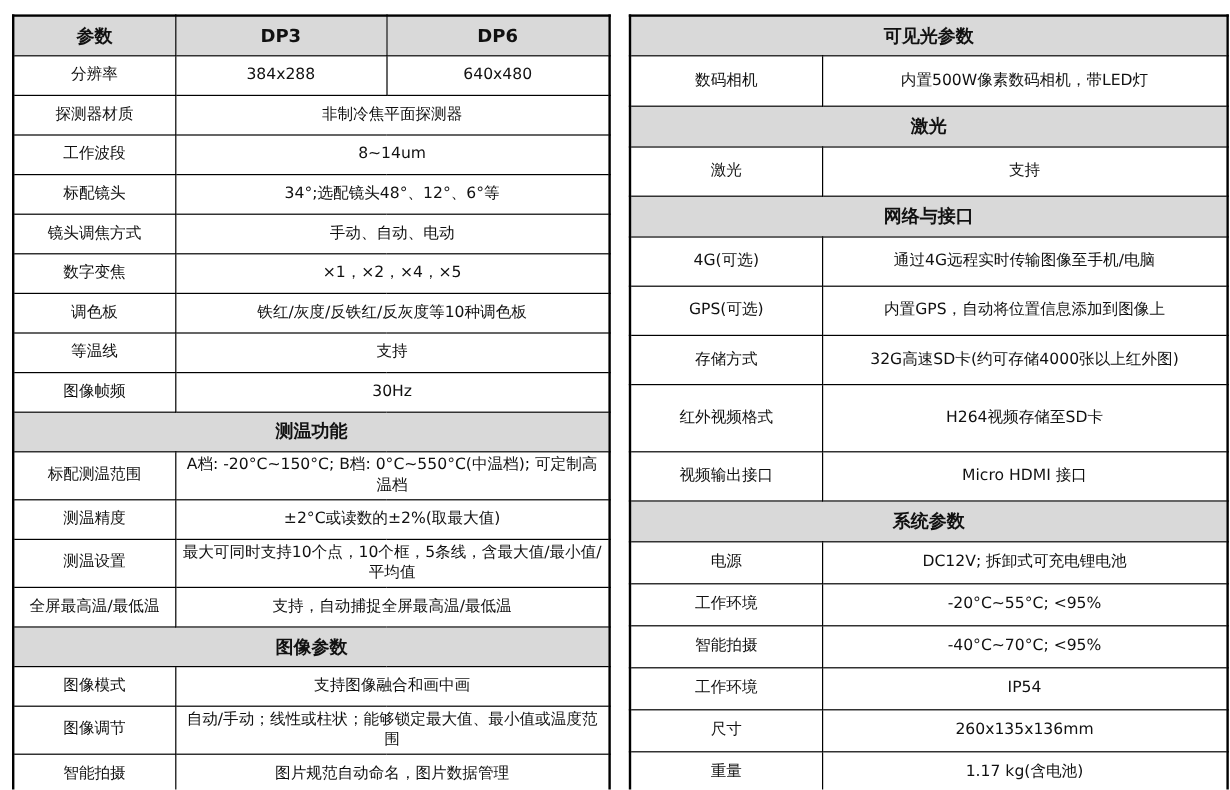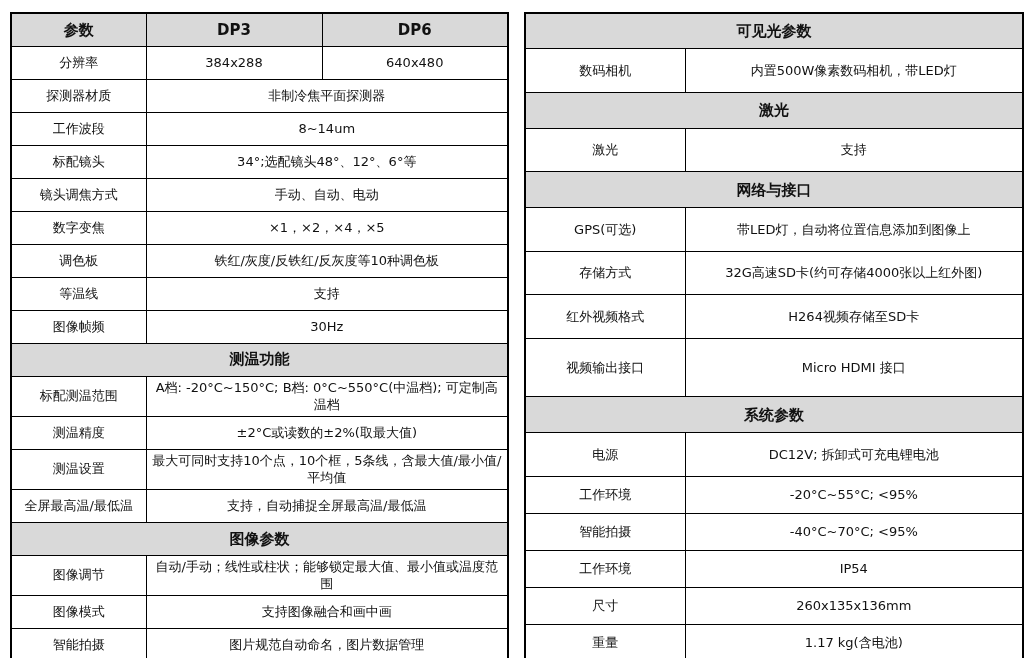--- a/index.html
+++ b/index.html
@@ -116,26 +116,26 @@
           <td colspan="2">最大可同时支持10个点，10个框，5条线，含最大值/最小值/平均值</td>
         </tr>
         <tr>
           <td>全屏最高温/最低温</td>
           <td colspan="2">支持，自动捕捉全屏最高温/最低温</td>
         </tr>
         <tr class="section-row">
           <td class="section" colspan="3">图像参数</td>
         </tr>
         <tr>
+          <td>图像模式</td>
+          <td colspan="2">支持图像融合和画中画</td>
+        </tr>
+        <tr>
           <td>图像调节</td>
           <td colspan="2">自动/手动；线性或柱状；能够锁定最大值、最小值或温度范围</td>
-        </tr>
-        <tr>
-          <td>图像模式</td>
-          <td colspan="2">支持图像融合和画中画</td>
         </tr>
         <tr>
           <td>智能拍摄</td>
           <td colspan="2">图片规范自动命名，图片数据管理</td>
         </tr>
       </tbody>
   </table>
 
   <table class="tbl tbl-right">
     <colgroup>
@@ -154,22 +154,26 @@
           <td class="section" colspan="2">激光</td>
         </tr>
         <tr>
           <td>激光</td>
           <td colspan="1">支持</td>
         </tr>
         <tr class="section-row">
           <td class="section" colspan="2">网络与接口</td>
         </tr>
         <tr>
+          <td>4G(可选)</td>
+          <td colspan="1">通过4G远程实时传输图像至手机/电脑</td>
+        </tr>
+        <tr>
           <td>GPS(可选)</td>
-          <td colspan="1">带LED灯，自动将位置信息添加到图像上</td>
+          <td colspan="1">内置GPS，自动将位置信息添加到图像上</td>
         </tr>
         <tr>
           <td>存储方式</td>
           <td colspan="1">32G高速SD卡(约可存储4000张以上红外图)</td>
         </tr>
         <tr>
           <td>红外视频格式</td>
           <td colspan="1">H264视频存储至SD卡</td>
         </tr>
         <tr>

